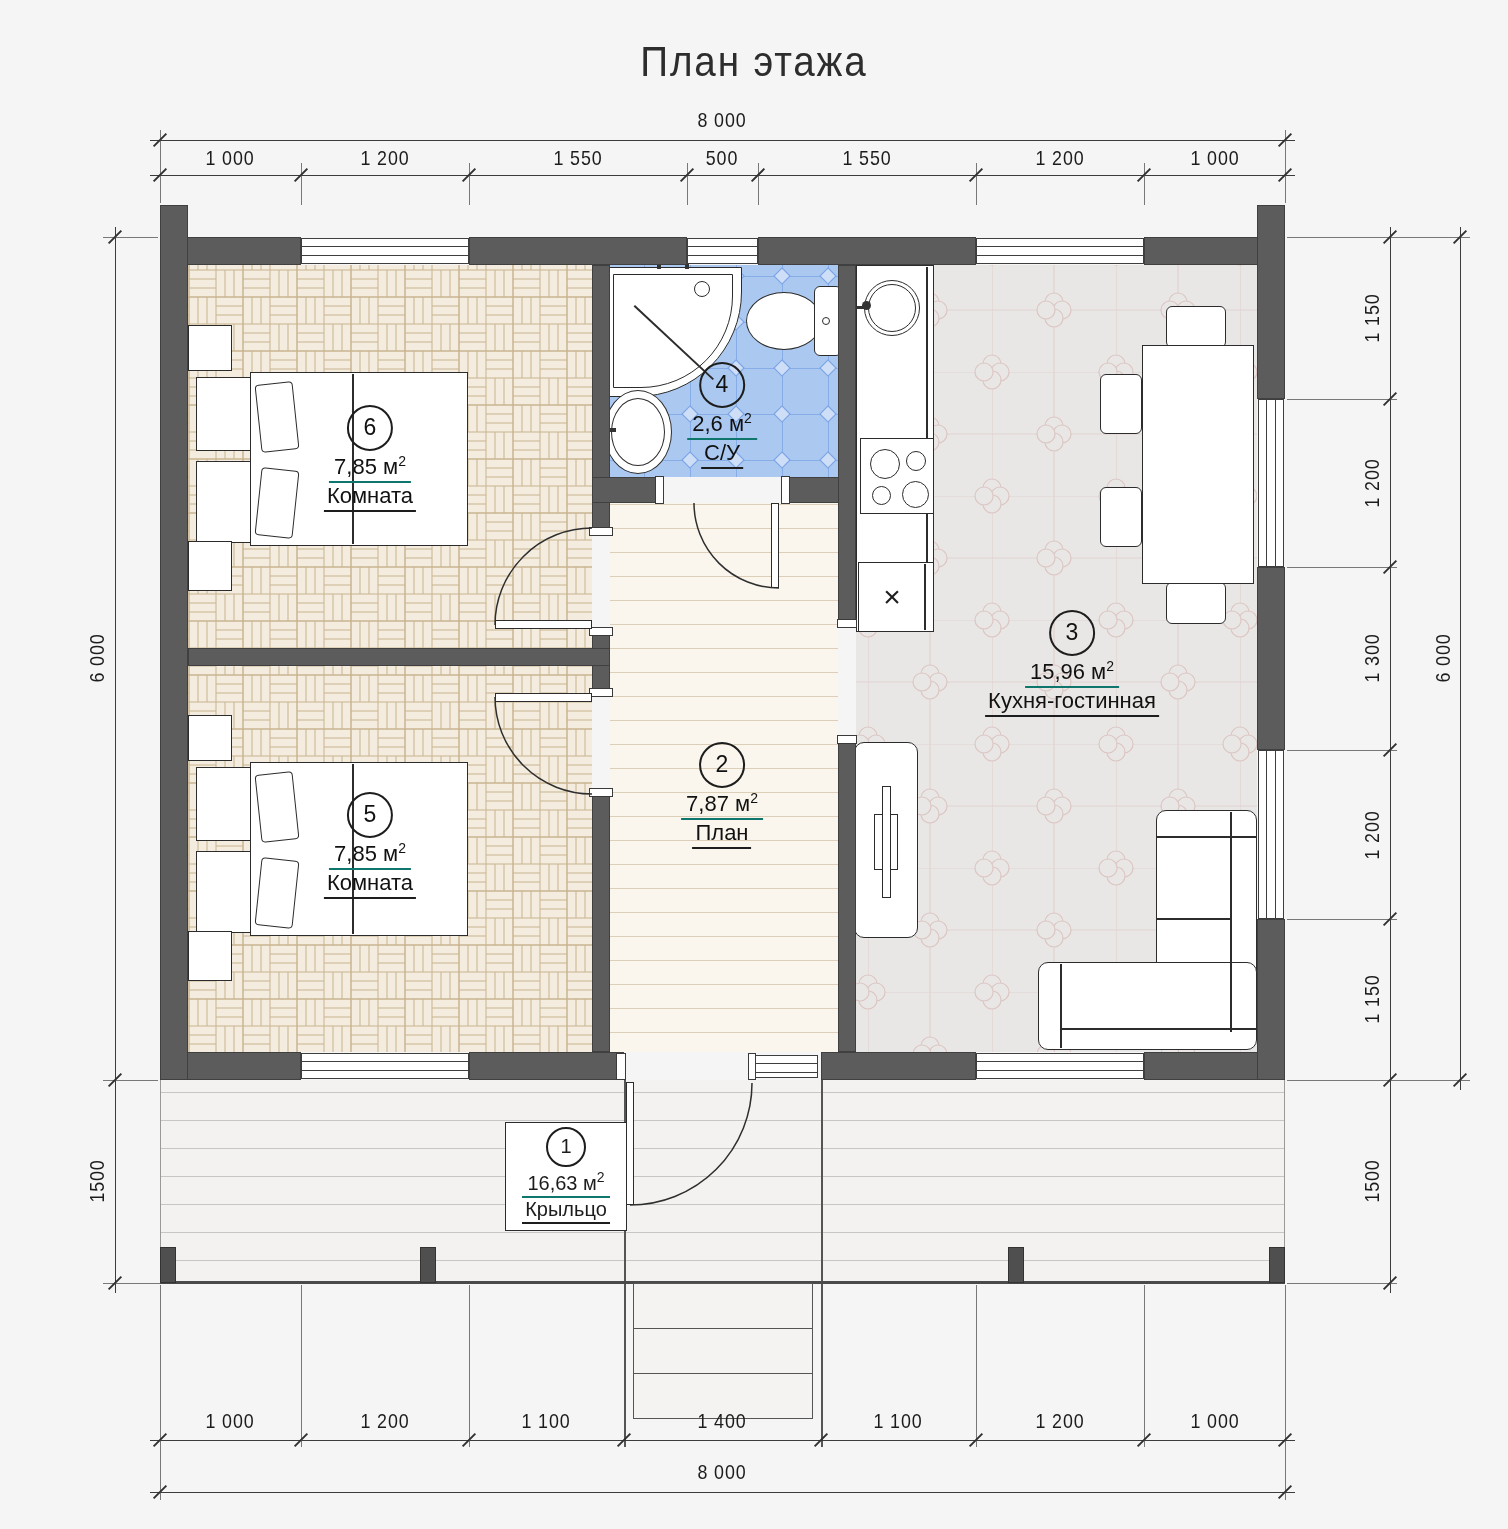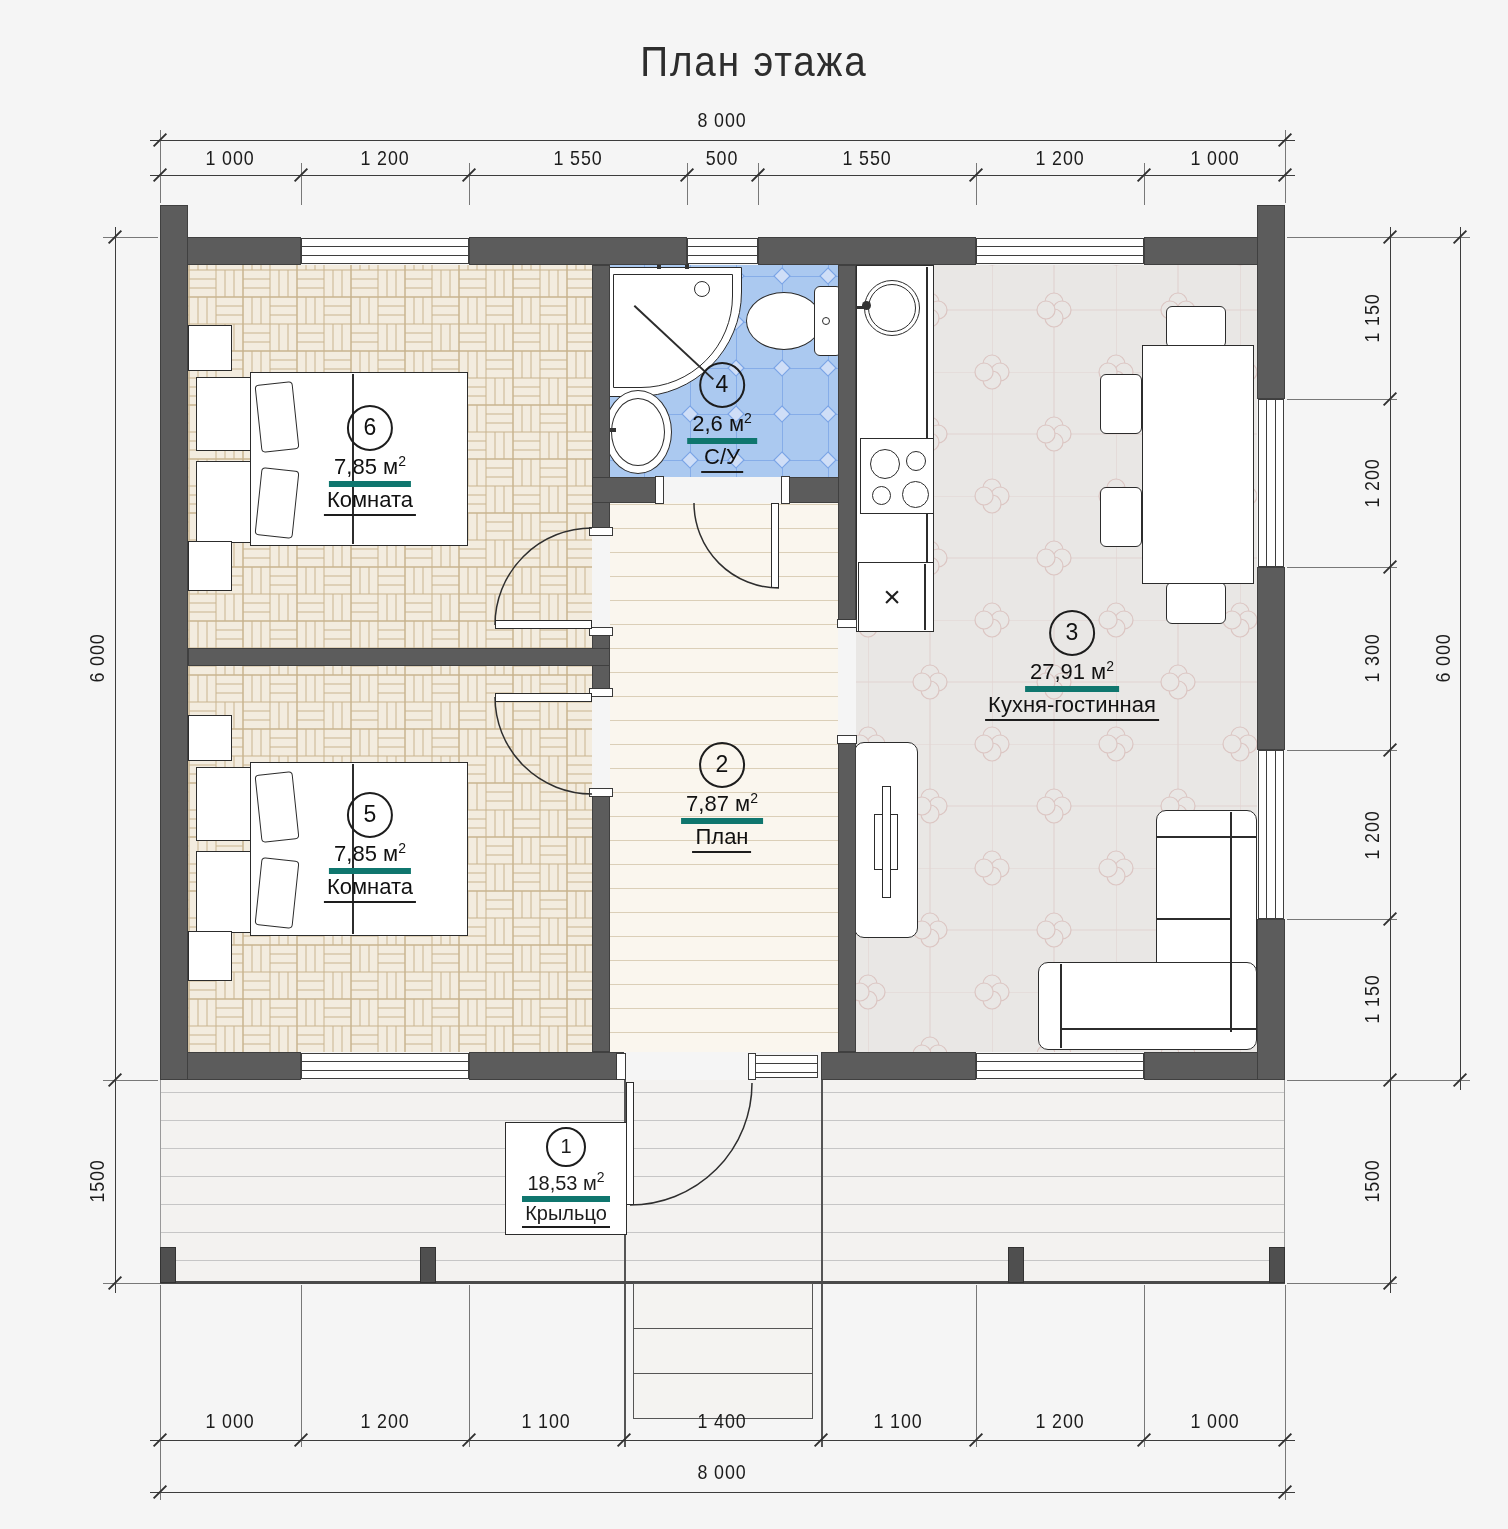--- a/index.html
+++ b/index.html
@@ -22,21 +22,21 @@
   .dark{position:absolute;background:#333;}
   .dim-line{position:absolute;background:#3c3c3c;}
   .ext{position:absolute;background:#787878;}
   .tick{position:absolute;width:18px;height:2px;background:#2f2f2f;transform:translate(-50%,-50%) rotate(-45deg);}
   .dim-label{position:absolute;font-size:21px;color:#1c1c1c;white-space:nowrap;
      transform:translate(-50%,-50%) scaleX(.85);letter-spacing:1px;}
   .dim-label.rot{transform:translate(-50%,-50%) rotate(-90deg) scaleX(.85);}
   .room-label{position:absolute;transform:translateX(-50%);text-align:center;color:#111;z-index:30;}
   .room-num{width:42px;height:42px;border:2.5px solid #1d1d1d;border-radius:50%;margin:0 auto 2px;
      font-size:23px;line-height:40px;background:transparent;}
-  .room-area{display:inline-block;font-size:22px;border-bottom:6px solid #0f766e;padding:0 5px 1px;white-space:nowrap;text-align:center;}
+  .room-area{display:inline-block;font-size:22px;border-bottom:2px solid #0f766e;padding:0 5px 1px;white-space:nowrap;text-align:center;}
   .room-area sup{font-size:14px;}
   .room-name{display:inline-block;font-size:22px;border-bottom:2px solid #1d1d1d;padding:0 3px 1px;white-space:nowrap;}
   .porch-box{position:absolute;left:505px;top:1122px;width:122px;background:#fff;border:1.5px solid #2c2c2c;
      box-sizing:border-box;text-align:center;padding:4px 0 6px;z-index:30;}
   .porch-box .room-num{width:36px;height:36px;font-size:20px;line-height:34px;}
   .porch-box .room-area,.porch-box .room-name{font-size:20px;}
   .xmark{position:absolute;font-size:30px;color:#1d1d1d;transform:translate(-50%,-52%);}
   svg.layer{position:absolute;left:0;top:0;}
 </style>
 </head>
@@ -361,23 +361,23 @@
   </div>
 
   <div class="room-label" style="left:722px;top:742px">
     <div class="room-num">2</div>
     <div><span class="room-area"><span>7,87 м</span><sup>2</sup></span></div>
     <div><span class="room-name">План</span></div>
   </div>
 
   <div class="room-label" style="left:1072px;top:610px">
     <div class="room-num">3</div>
-    <div><span class="room-area"><span>27,91 м</span><sup>2</sup></span></div>
+    <div><span class="room-area"><span>15,96 м</span><sup>2</sup></span></div>
     <div><span class="room-name">Кухня-гостинная</span></div>
   </div>
 
   <div class="porch-box">
     <div class="room-num">1</div>
-    <div><span class="room-area"><span>18,53 м</span><sup>2</sup></span></div>
+    <div><span class="room-area"><span>16,63 м</span><sup>2</sup></span></div>
     <div><span class="room-name">Крыльцо</span></div>
   </div>
 
 </div>
 
 </body></html>

